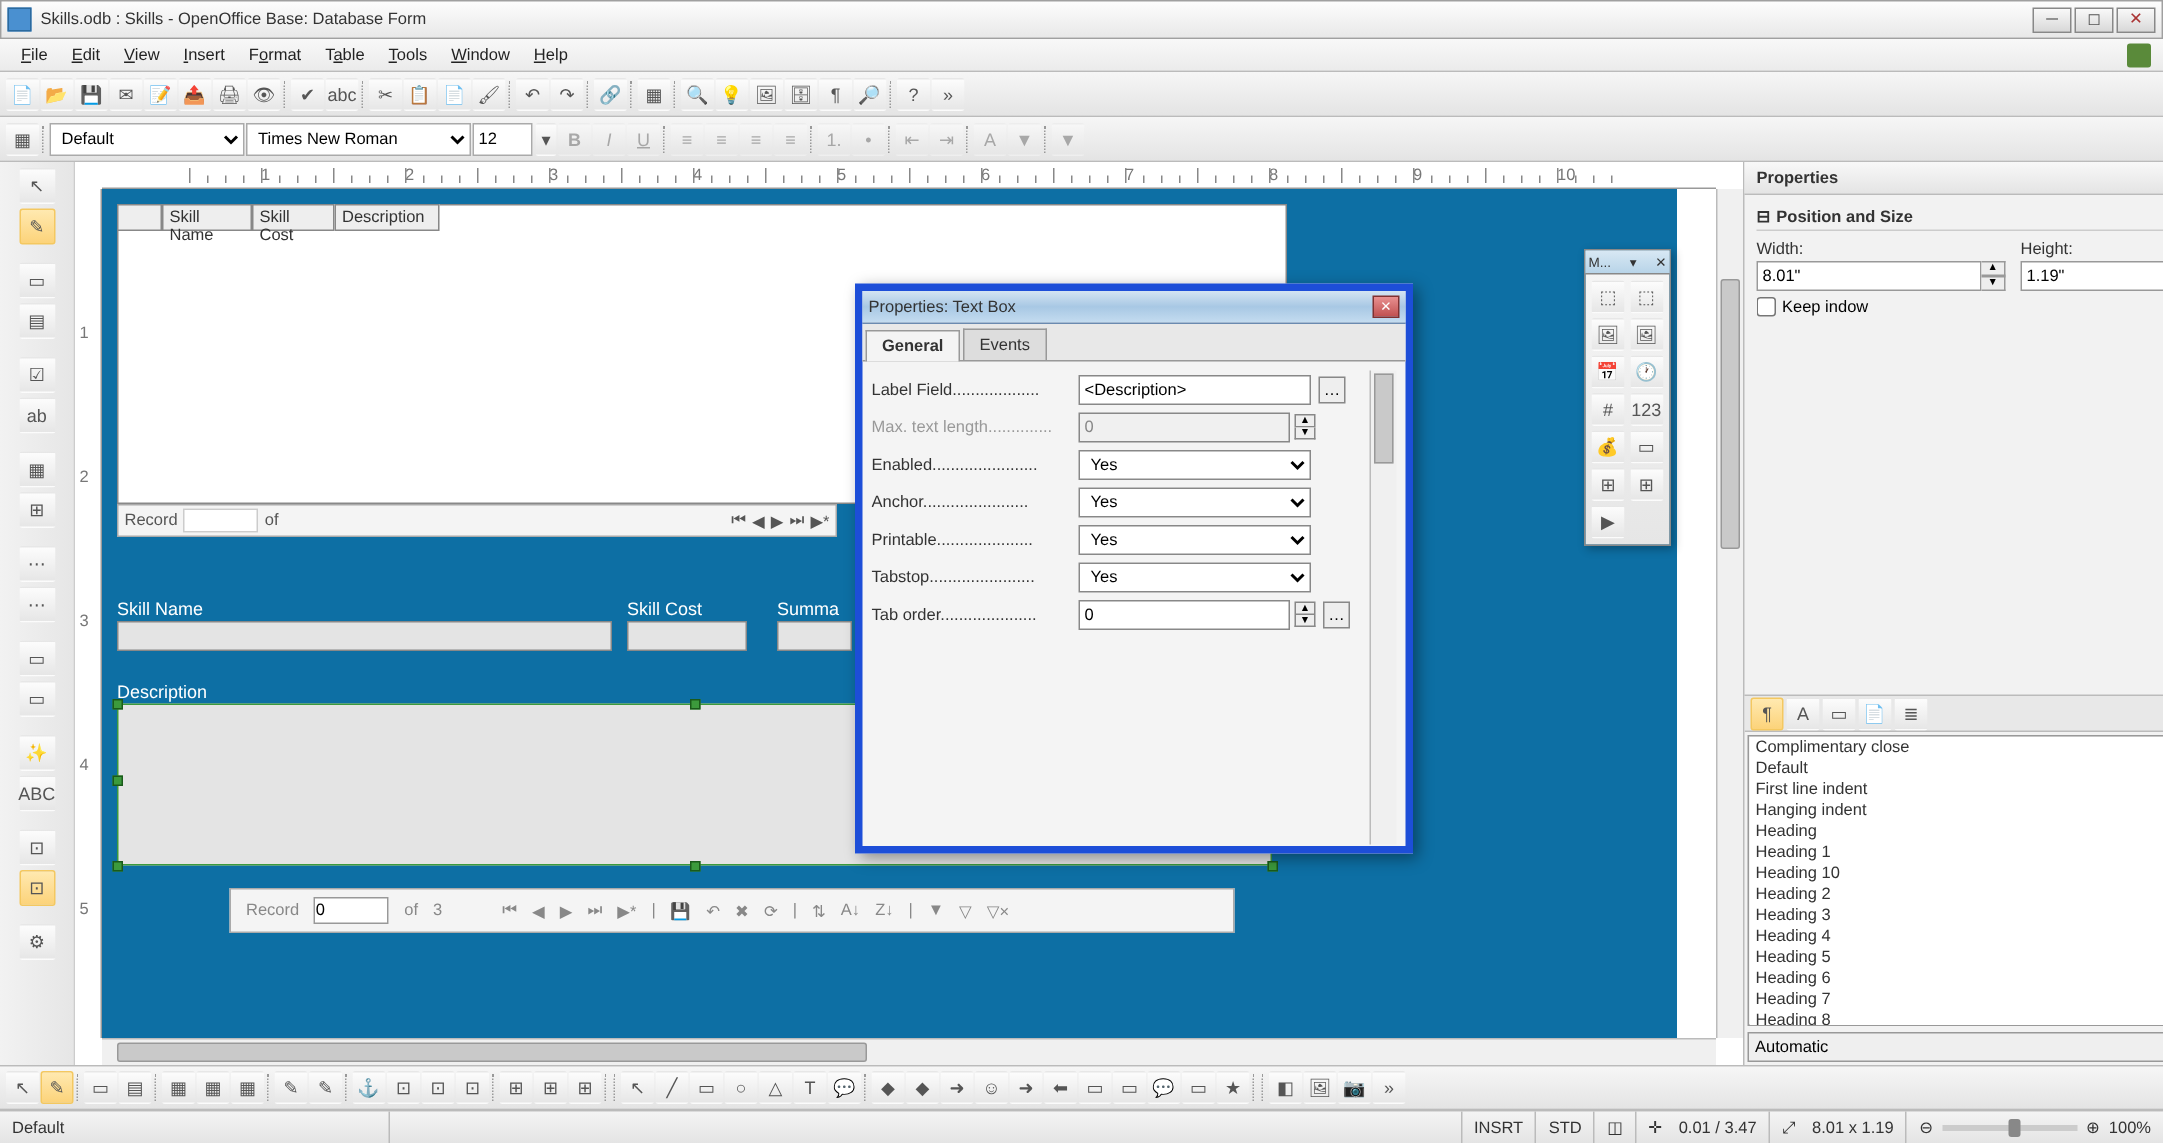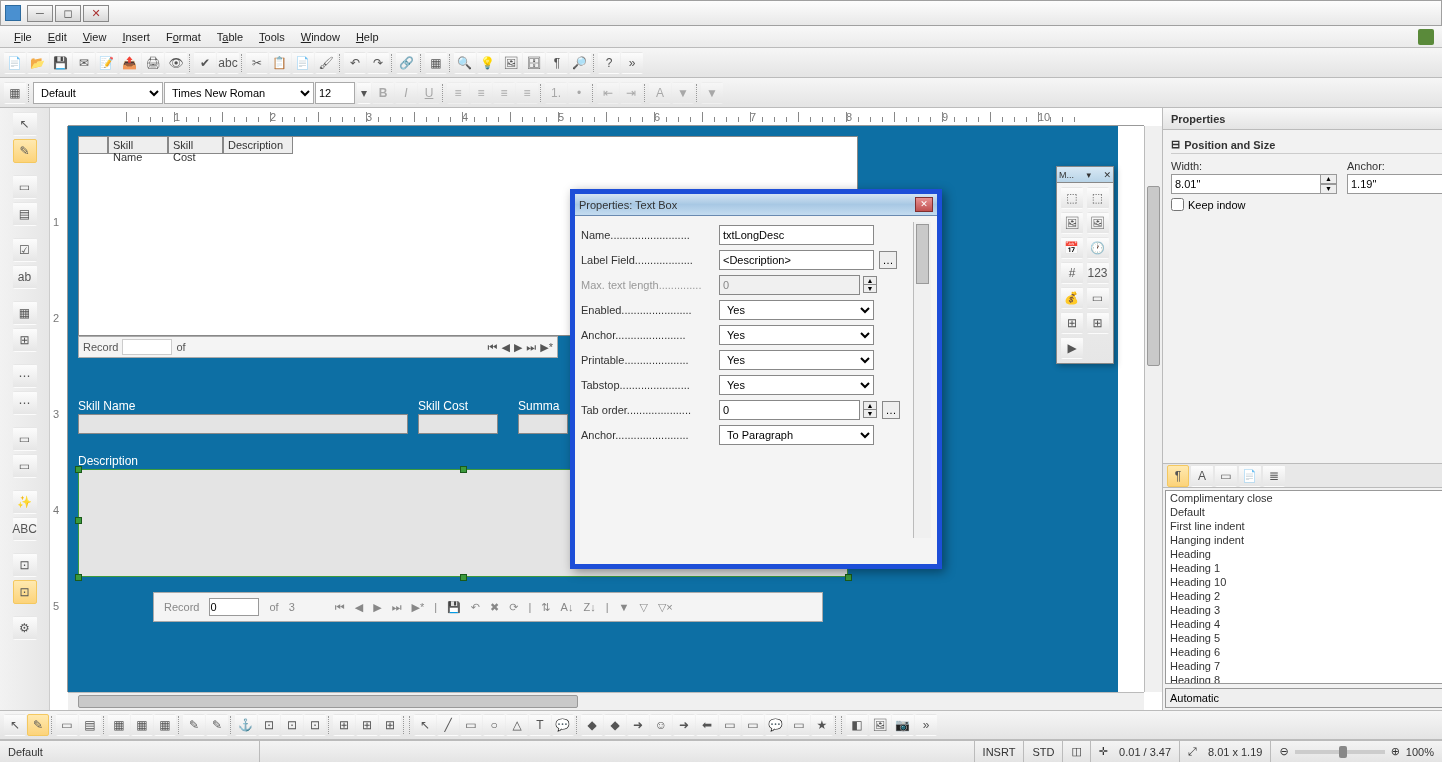--- a/index.html
+++ b/index.html
@@ -114,20 +114,21 @@
 .statusbar .flex{flex:1;}
 .statusbar .zoom{display:flex;align-items:center;gap:6px;padding:0 8px;}
 .statusbar .zslider{width:90px;height:4px;background:#ccc;position:relative;}
 .statusbar .zthumb{position:absolute;left:44px;top:-4px;width:8px;height:12px;background:#888;border-radius:2px;}
 </style>
 </head>
 <body>
 
 <div class="titlebar">
   <div class="ticon"></div>
+  <div class="ttext">Skills.odb : Skills - OpenOffice Base: Database Form</div>
   <div class="wbtns">
     <div class="wbtn">─</div>
     <div class="wbtn">◻</div>
     <div class="wbtn close">✕</div>
   </div>
 </div>
 
 <div class="menubar">
   <span><u>F</u>ile</span>
   <span><u>E</u>dit</span>
@@ -437,21 +438,21 @@
               <label>Width:</label>
               <div class="spin">
                   <input value="8.01&quot;" style="">
                   <div class="spbtns">
                     <div>▲</div>
                     <div>▼</div>
                   </div>
                 </div>
             </div>
             <div class="rp-col">
-              <label>Anchor:</label>
+              <label>Height:</label>
               <div class="spin">
                   <input value="1.19&quot;" style="">
                 </div>
             </div>
           </div>
           <div class="chk">
               <input type="checkbox" style="">
               <label>Keep indow</label>
             </div>
         </div>
@@ -513,26 +514,26 @@
       <div class="tbtn">⊞</div>
       <div class="tbtn">▶</div>
     </div>
 </div>
 
 <div class="dlg">
   <div class="dlghead">
     <span>Properties: Text Box</span>
     <div class="x">✕</div>
   </div>
+  <div class="tabs">
+    <div class="tab active">General</div>
+    <div class="tab">Events</div>
+  </div>
   <div class="body">
     <div class="props" id="dlgprops">
-        <div class="prow">
-          <label>Name..........................</label>
-          <input value="txtLongDesc" style="">
-        </div>
         <div class="prow">
           <label>Label Field...................</label>
           <input value="&lt;Description&gt;" style="">
           <div class="mini">…</div>
         </div>
         <div class="prow">
           <label class="dis">Max. text length..............</label>
           <input class="dis" disabled="" value="0" style="width: 141px;">
           <div class="spbtns" style="display: flex; flex-direction: column; width: 14px;">
             <div style="flex:1;border:1px solid #888;background:#eee;font-size:7px;text-align:center">▲</div>
@@ -556,24 +557,20 @@
           <select><option>Yes</option></select>
         </div>
         <div class="prow">
           <label>Tab order.....................</label>
           <input value="0" style="width: 141px;">
           <div class="spbtns" style="display: flex; flex-direction: column; width: 14px;">
             <div style="flex:1;border:1px solid #888;background:#eee;font-size:7px;text-align:center">▲</div>
             <div style="flex:1;border:1px solid #888;border-top:none;background:#eee;font-size:7px;text-align:center">▼</div>
           </div>
           <div class="mini">…</div>
-        </div>
-        <div class="prow">
-          <label>Anchor........................</label>
-          <select><option>To Paragraph</option></select>
         </div>
       </div>
     <div class="dsb">
         <div class="thumb"></div>
       </div>
   </div>
 </div>
 
 <div class="bottomtb" id="btb">
     <div class="tbtn">↖</div>

